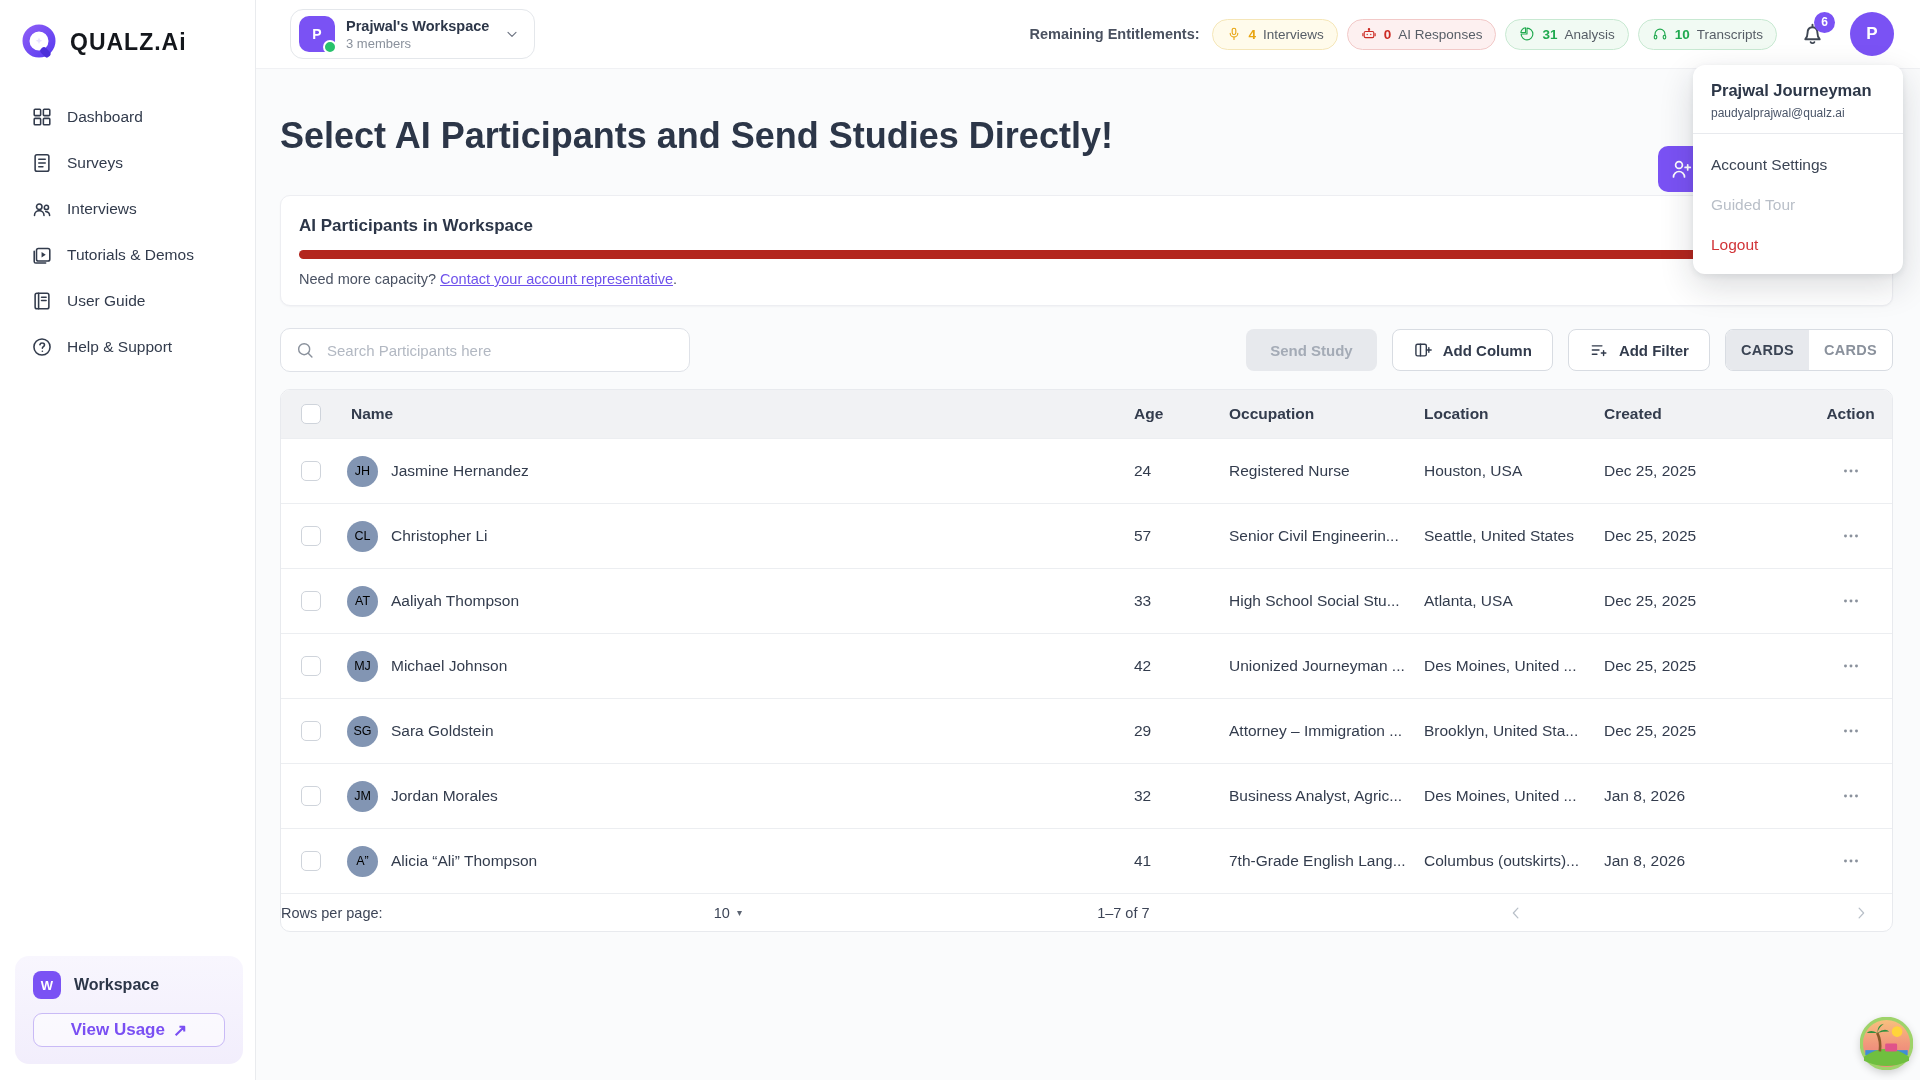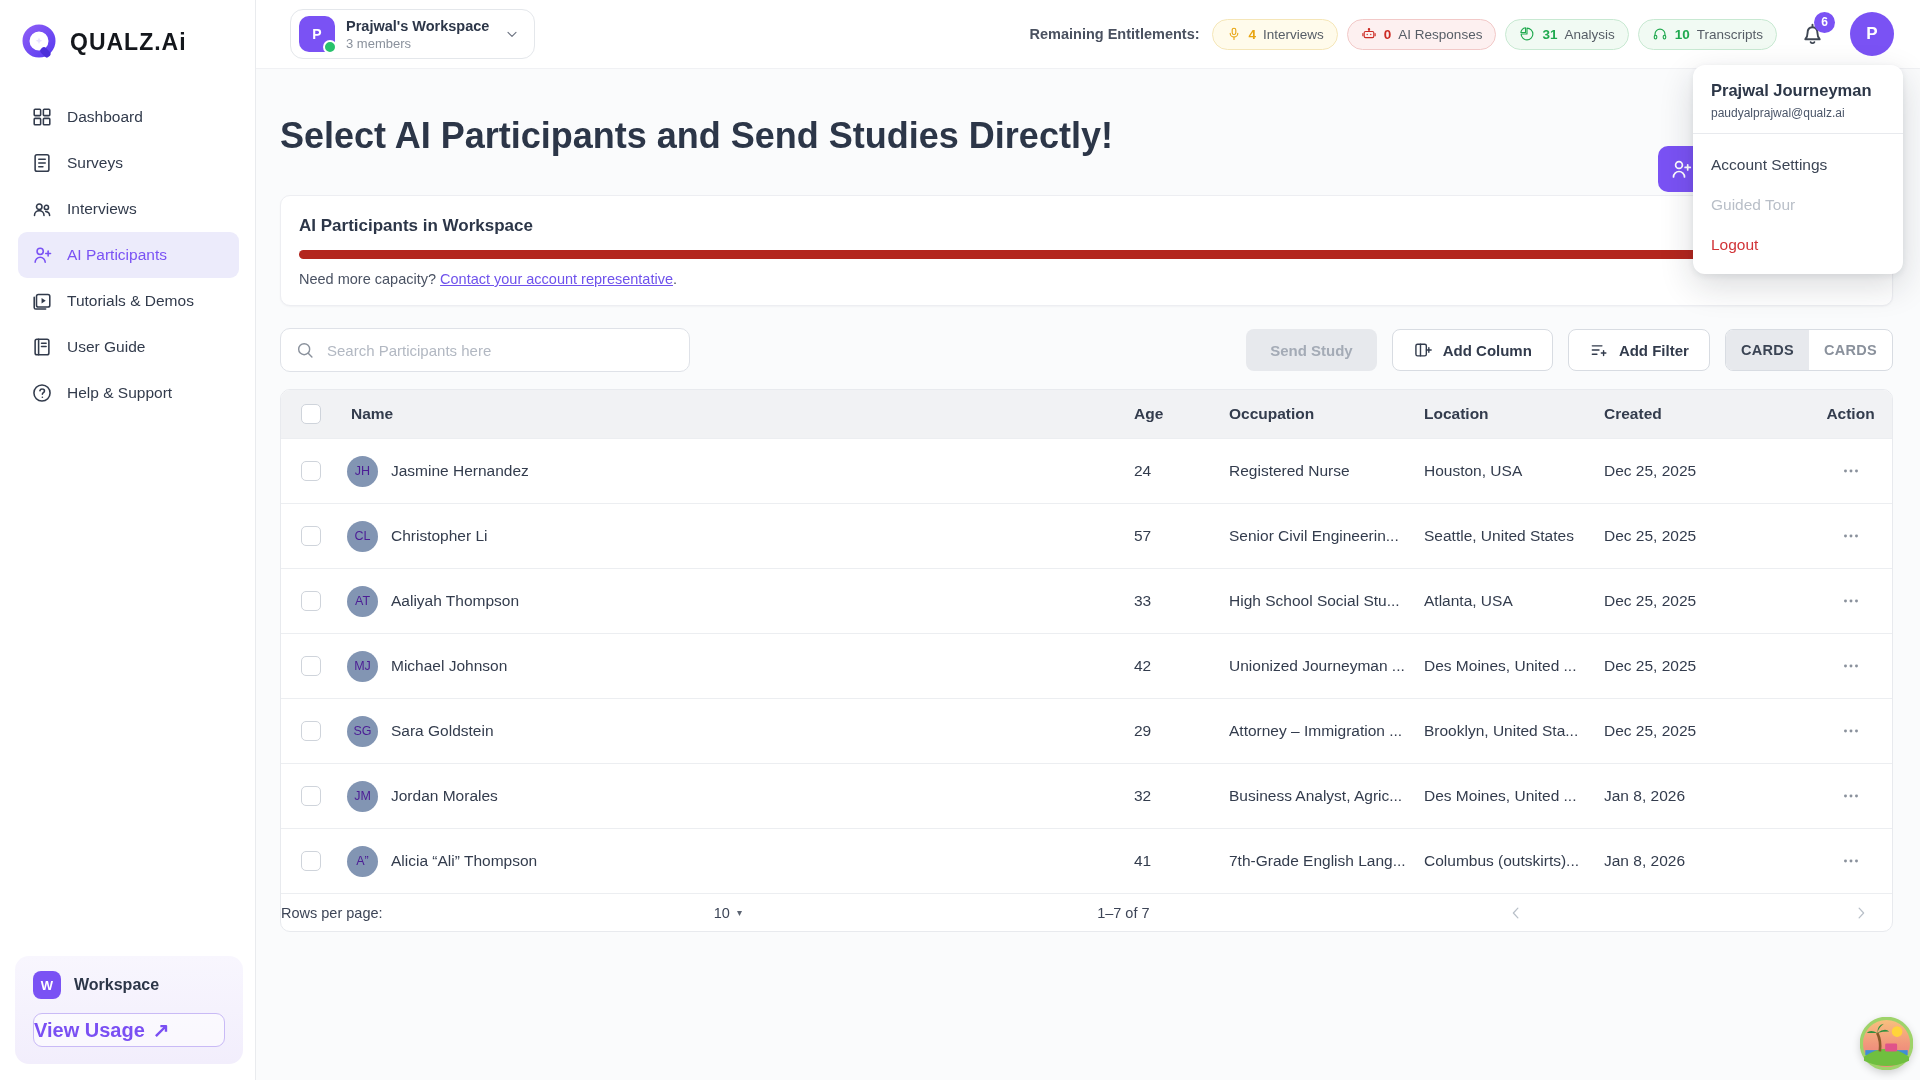--- a/index.html
+++ b/index.html
@@ -18,22 +18,22 @@
   .nav-item .ic { width:22px; height:22px; color:#323b4c; display:flex; }
   .nav-item.active { background:#ecebfb; color:#7a52f4; font-weight:500;}
   .nav-item.active .ic { color:#7a52f4; }
   .ws-card { position:absolute; left:15px; right:12px; bottom:16px; border-radius:14px;
     background:linear-gradient(180deg,#f8f6fe 0%,#f2eefc 100%); padding:15px 18px 17px; }
   .ws-card-head { display:flex; align-items:center; gap:13px; }
   .ws-avatar { width:28px; height:28px; border-radius:8px; background:#7a52f4; color:#fff;
     font-size:13px; font-weight:700; display:flex; align-items:center; justify-content:center; }
   .ws-title { font-size:16px; font-weight:700; color:#2c3648; }
   .ws-usage-btn { margin-top:14px; width:100%; height:34px; border:1px solid #c9baf6; border-radius:9px;
-    background:rgba(255,255,255,.55); color:#7a4ff3; font-size:20px; font-weight:700;
-    display:flex; align-items:center; justify-content:flex-start; gap:8px; cursor:pointer; }
+    background:rgba(255,255,255,.55); color:#7a4ff3; font-size:17px; font-weight:700;
+    display:flex; align-items:center; justify-content:center; gap:8px; cursor:pointer; }
 
   
   .topbar { position:absolute; left:256px; right:0; top:0; height:69px; background:#fff;
     border-bottom:1px solid #f0f1f4; display:flex; align-items:center; z-index:4; }
   .ws-pill { display:flex; align-items:center; gap:11px; margin-left:34px; height:50px;
     border:1px solid #e4e7eb; border-radius:13px; padding:0 14px 0 8px; background:#fff; cursor:pointer;}
   .pill-avatar { position:relative; width:36px; height:36px; border-radius:10px; background:#7a52f4;
     color:#fff; font-size:14px; font-weight:700; display:flex; align-items:center; justify-content:center;}
   .pill-avatar::after { content:""; position:absolute; right:-2px; bottom:-2px; width:10px; height:10px;
     border-radius:50%; background:#27c26c; border:2px solid #fff; }
@@ -104,21 +104,21 @@
   .table-card { margin-top:17px; background:#fff; border:1px solid #e8eaee; border-radius:10px; overflow:hidden; }
   .tgrid { display:grid; grid-template-columns:60px minmax(0,1fr) 95px 195px 180px 215px 83px; align-items:center; }
   .thead { height:48px; background:#f1f2f4; font-size:15.5px; font-weight:700; color:#333c4d; }
   .th { padding-left:10px; white-space:nowrap; }
   .th.center, .td.center { justify-self:center; padding-left:0; }
   .trow { height:65px; border-top:1px solid #eceef1; font-size:15.5px; color:#333c4d; }
   .td { padding-left:10px; white-space:nowrap; overflow:hidden; text-overflow:ellipsis; }
   .cb { width:20px; height:20px; border:1.5px solid #cfd4db; border-radius:5px; background:#fff;
     justify-self:center; cursor:pointer; }
   .name-cell { display:flex; align-items:center; gap:13px; padding-left:6px; }
-  .row-avatar { width:31px; height:31px; border-radius:50%; background:#8295b3; color:#4c1d95;
+  .row-avatar { width:31px; height:31px; border-radius:50%; background:#8295b3; color:#000000;
     font-size:12.5px; font-weight:500; display:flex; align-items:center; justify-content:center; flex:none; }
   .dots-btn { width:36px; height:24px; border:none; background:transparent; color:#8a919c;
     display:flex; align-items:center; justify-content:center; cursor:pointer; }
   .tfoot { height:38px; border-top:1px solid #eceef1; display:flex; align-items:center;
     justify-content:space-between; padding-right:16px; font-size:14.5px; color:#3d4557; }
   .rpp-label { margin-right:16px; }
   .rpp-select { display:flex; align-items:center; gap:7px; cursor:pointer; margin-right:40px; }
   .rpp-caret { font-size:10px; color:#5b6472; }
   .page-range { margin-right:36px; }
   .pg-btn { width:30px; height:30px; border:none; background:transparent; color:#b9c0c9;
@@ -174,31 +174,20 @@
       <div class="nav-item">
     <span class="ic">
           <svg viewBox="0 0 24 24" width="100%" height="100%" fill="none" stroke="currentColor" stroke-width="1.7" stroke-linecap="round" stroke-linejoin="round">
             <circle cx="9" cy="9.5" r="3"></circle>
             <path d="M3.8 19c0-2.9 2.3-5.2 5.2-5.2s5.2 2.3 5.2 5.2"></path>
             <circle cx="16.8" cy="10.3" r="2.3"></circle>
             <path d="M16 14.7c2.5.4 4.3 2.1 4.3 4.3"></path>
           </svg>
         </span>
     <span class="nav-label">Interviews</span>
-  </div>
-      <div class="nav-item active">
-    <span class="ic">
-          <svg viewBox="0 0 24 24" width="100%" height="100%" fill="none" stroke="currentColor" stroke-width="1.7" stroke-linecap="round" stroke-linejoin="round">
-            <circle cx="10" cy="8" r="3.4"></circle>
-            <path d="M4.5 20c0-3 2.5-5.5 5.5-5.5s5.5 2.5 5.5 5.5"></path>
-            <line x1="18.7" y1="7.8" x2="18.7" y2="13"></line>
-            <line x1="16.1" y1="10.4" x2="21.3" y2="10.4"></line>
-          </svg>
-        </span>
-    <span class="nav-label">AI Participants</span>
   </div>
       <div class="nav-item">
     <span class="ic">
           <svg viewBox="0 0 24 24" width="100%" height="100%" fill="none" stroke="currentColor" stroke-width="1.7" stroke-linecap="round" stroke-linejoin="round">
             <rect x="6" y="5" width="14.5" height="13.5" rx="2"></rect>
             <path d="M3.5 8v11a1.8 1.8 0 0 0 1.8 1.8H16"></path>
             <path d="M11.5 8.8l4.6 2.9-4.6 2.9z" fill="currentColor" stroke="none"></path>
           </svg>
         </span>
     <span class="nav-label">Tutorials &amp; Demos</span>

